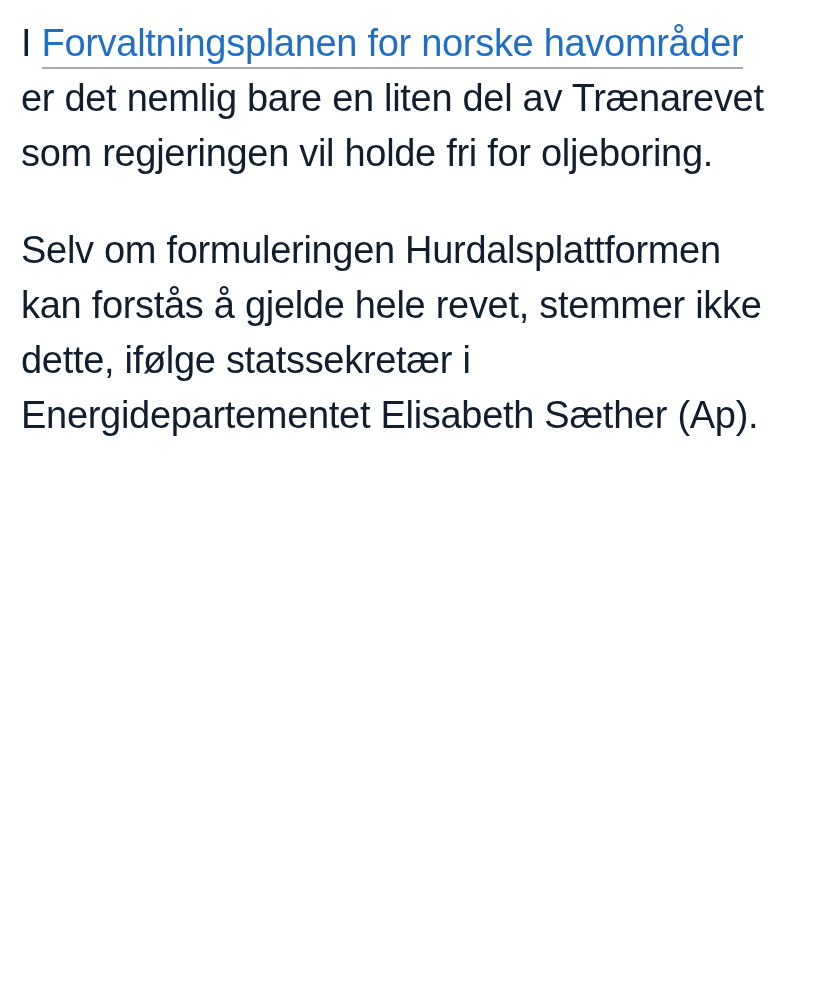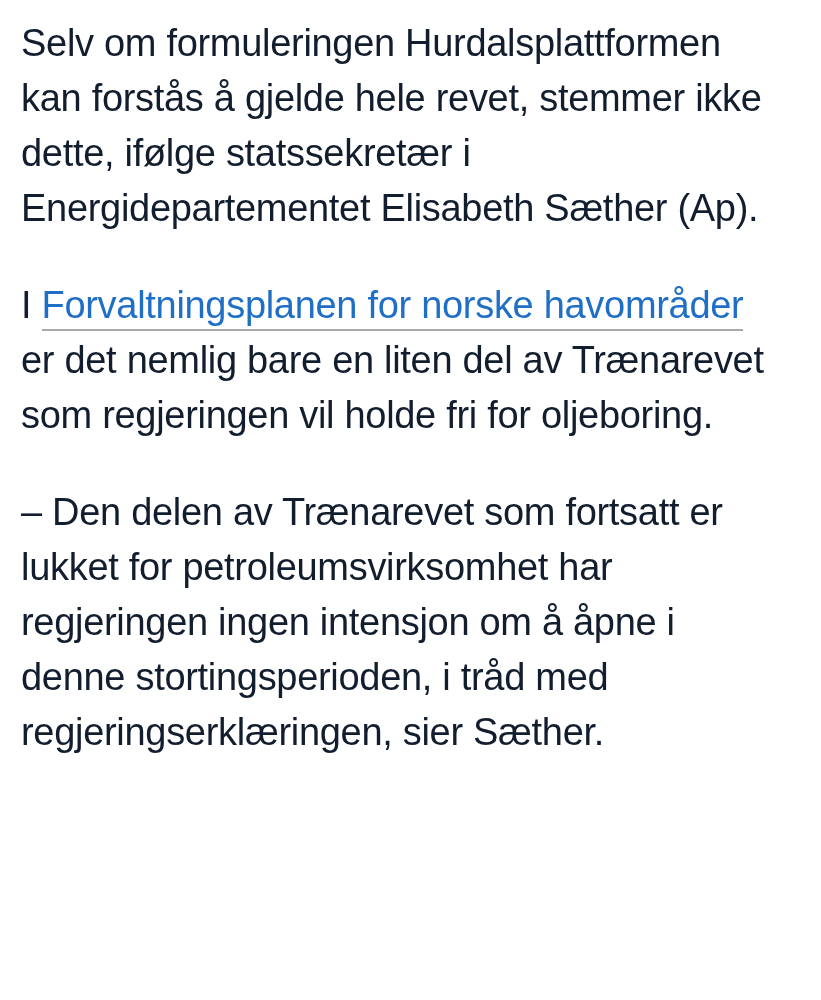--- a/index.html
+++ b/index.html
@@ -33,25 +33,20 @@
     text-decoration: none;
     border-bottom: 2px solid #a9a9a9;
     padding-bottom: 3px;
     cursor: pointer;
   }
 </style>
 </head>
 <body>
 
 <main class="article">
+    <p class="para"><span>I </span><a class="link">Forvaltningsplanen for norske havområder</a><span>
+er det nemlig bare en liten del av Trænarevet
+som regjeringen vil holde fri for oljeboring.</span></p>
     <p class="para">Selv om formuleringen Hurdalsplattformen
 kan forstås å gjelde hele revet, stemmer ikke
 dette, ifølge statssekretær i
 Energidepartementet Elisabeth Sæther (Ap).</p>
-    <p class="para"><span>I </span><a class="link">Forvaltningsplanen for norske havområder</a><span>
-er det nemlig bare en liten del av Trænarevet
-som regjeringen vil holde fri for oljeboring.</span></p>
-    <p class="para">– Den delen av Trænarevet som fortsatt er
-lukket for petroleumsvirksomhet har
-regjeringen ingen intensjon om å åpne i
-denne stortingsperioden, i tråd med
-regjeringserklæringen, sier Sæther.</p>
   </main>
 
 </body></html>

